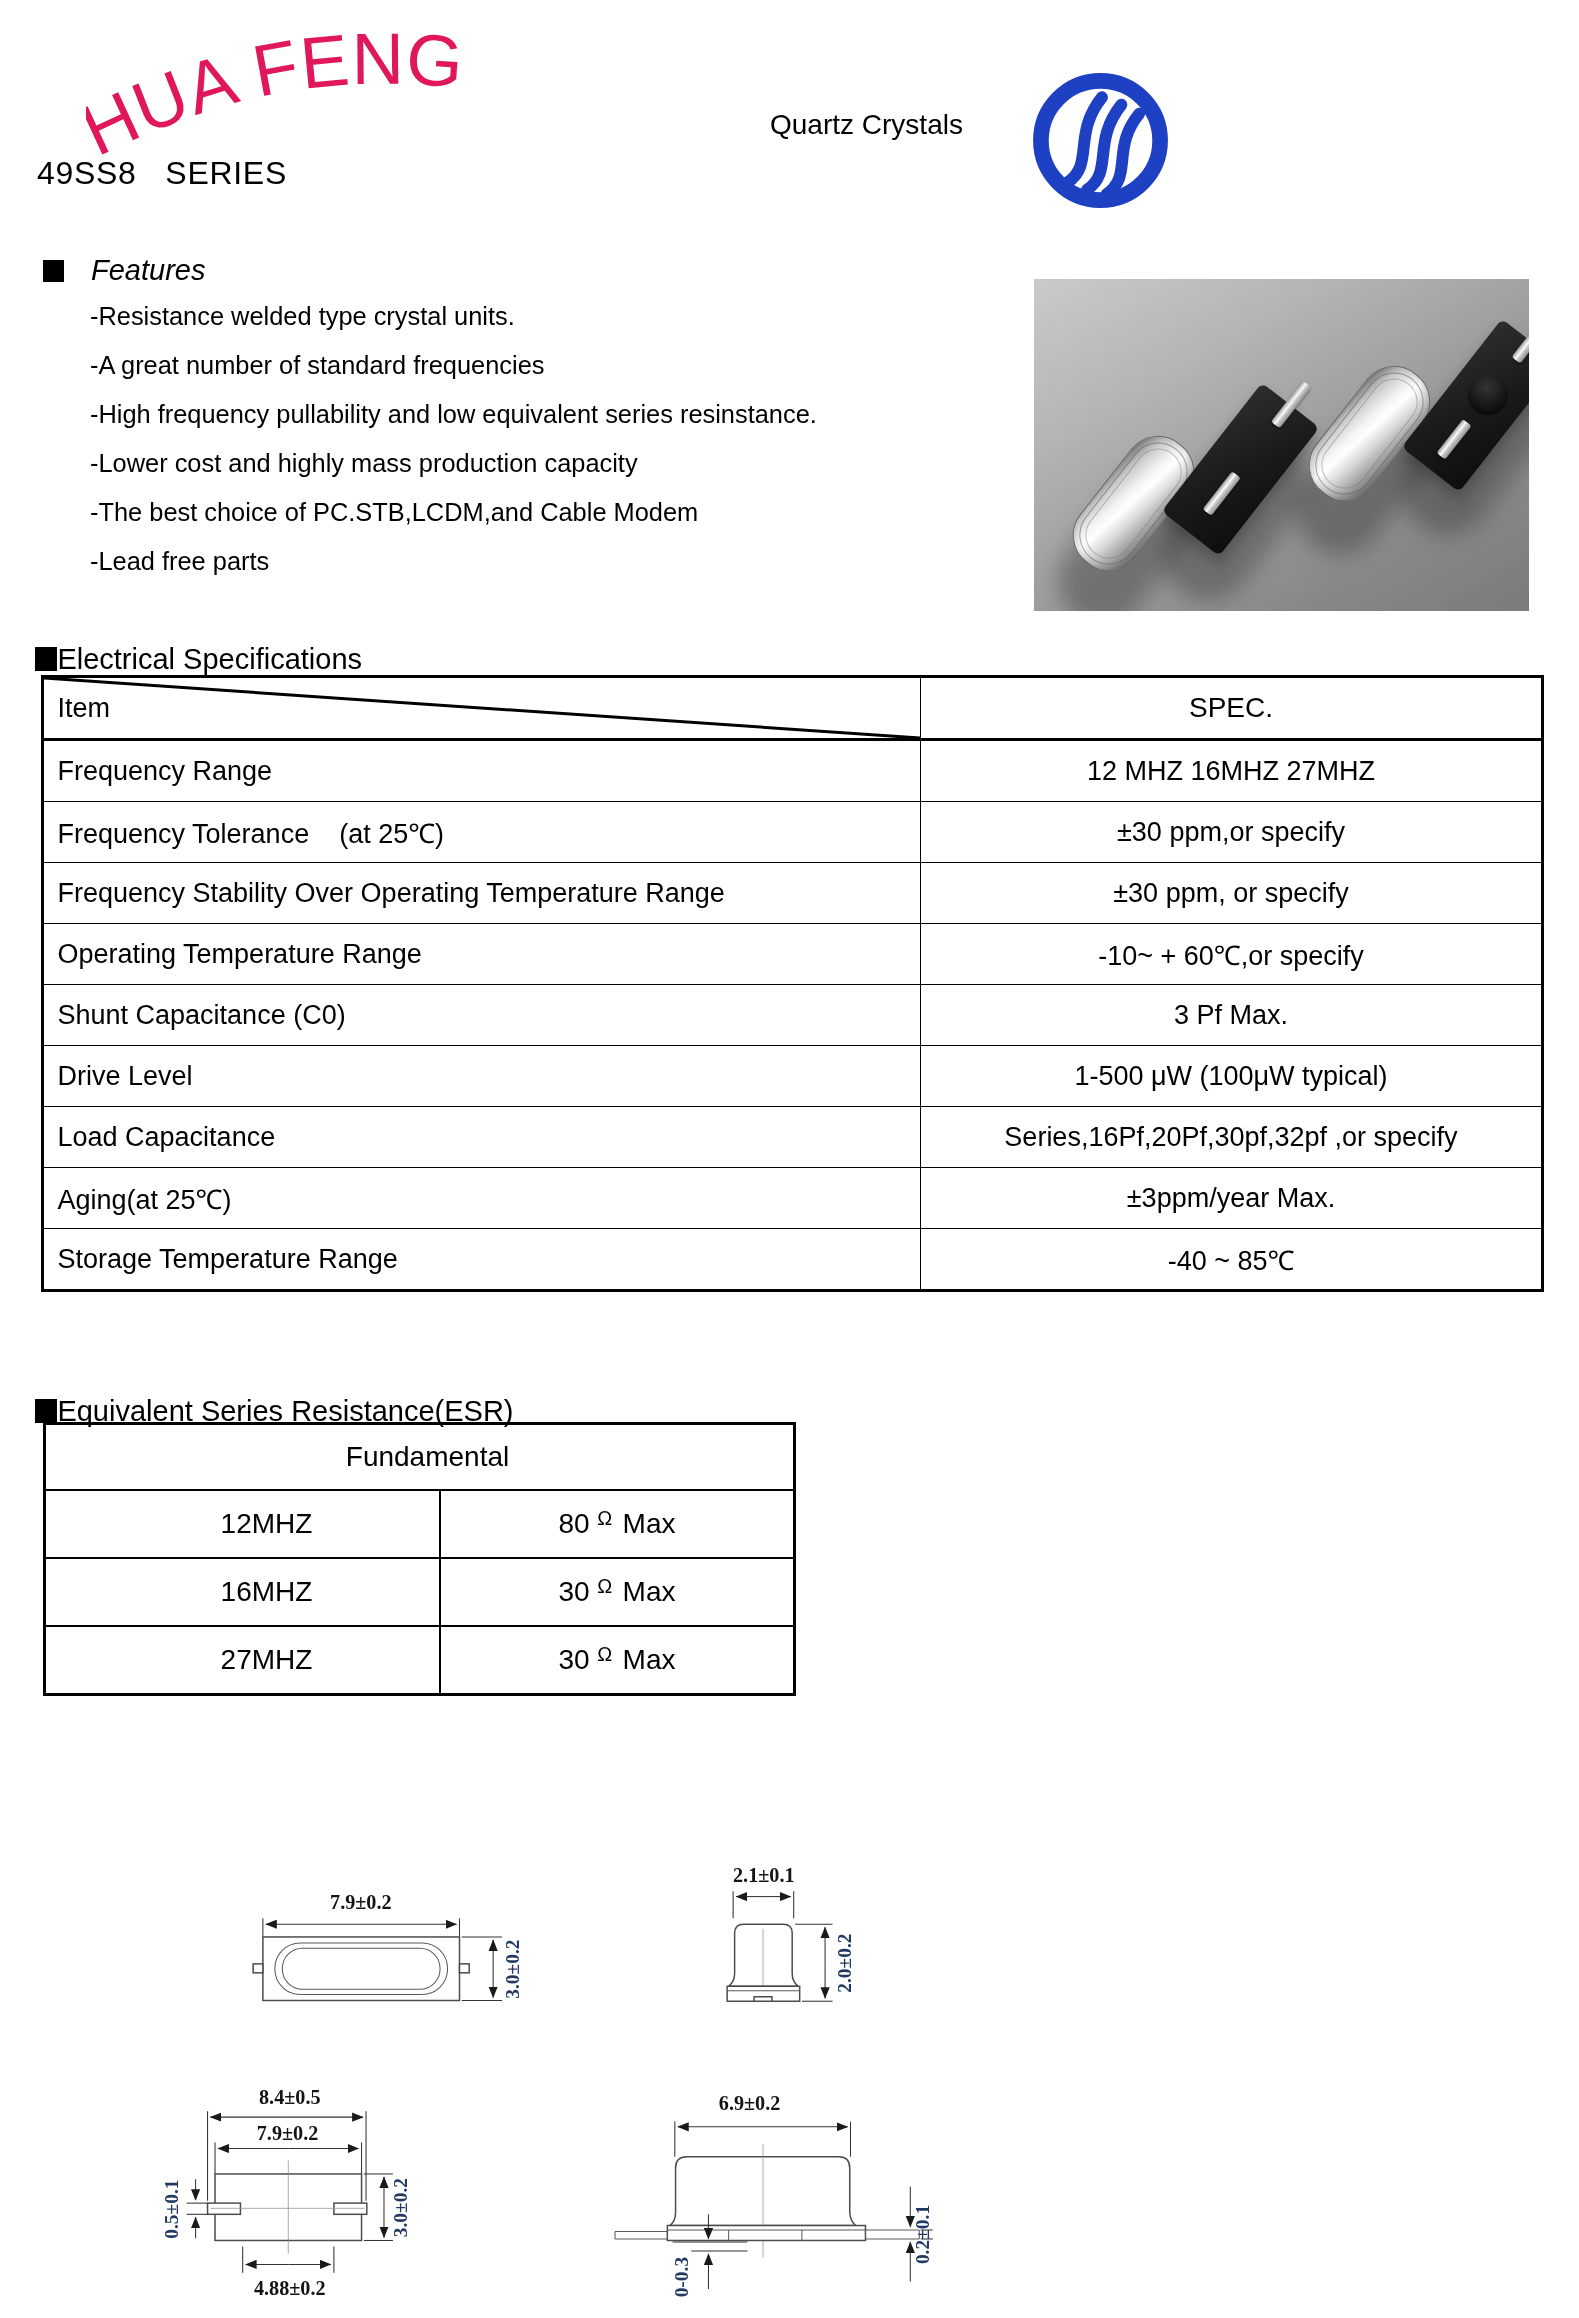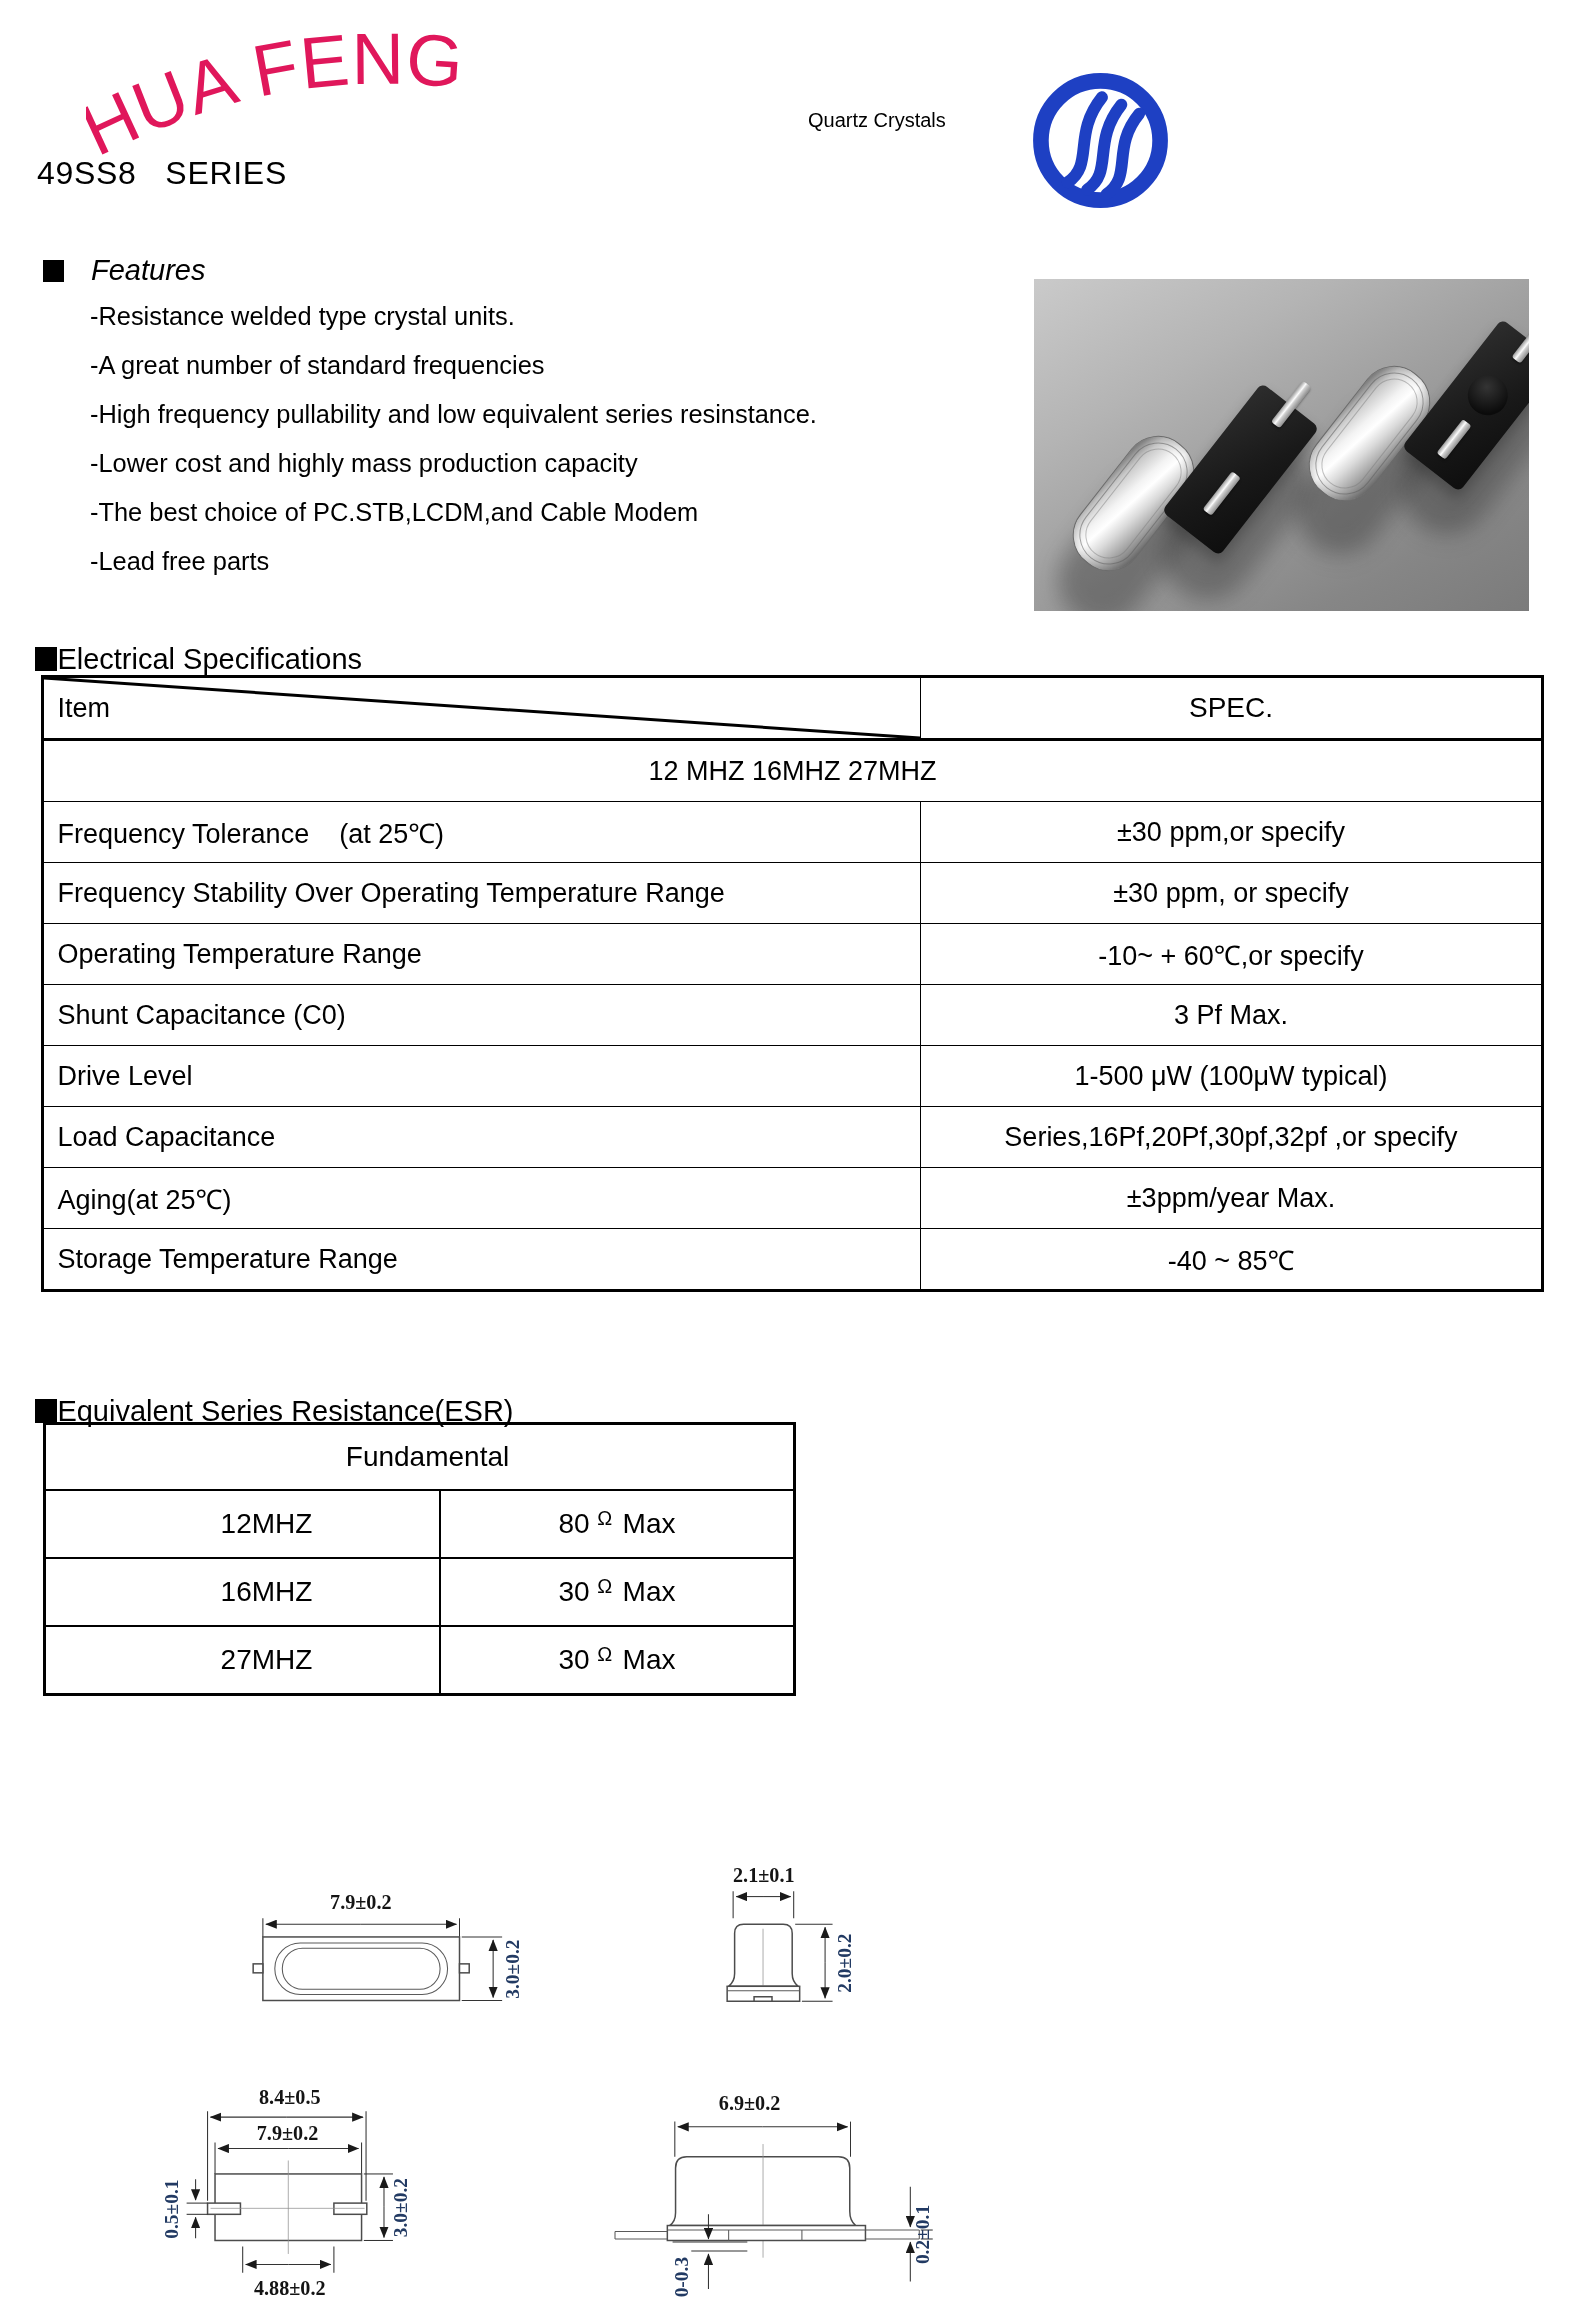--- a/index.html
+++ b/index.html
@@ -4,21 +4,21 @@
 <style>
   html,body{margin:0;padding:0;background:#e8e8e8;}
   .page{
     position:relative;width:1579px;height:2319px;background:#ffffff;
     font-family:"Liberation Sans",sans-serif;color:#000;overflow:hidden;
   }
   .abs{position:absolute;}
 
   
   .series{left:37px;top:155px;font-size:32px;white-space:pre;letter-spacing:0.7px;}
-  .subtitle{left:770px;top:109px;font-size:20px;margin-left:38px;}
+  .subtitle{left:770px;top:109px;font-size:28px;}
 
   
   .h-sq{display:inline-block;width:22.4px;height:24px;background:#000;vertical-align:-2.2px;}
   .sec-head{font-size:29px;font-weight:400;}
   .feat-head{left:43px;top:254px;font-style:italic;}
   .feat-head .h-sq{width:21px;height:22.4px;margin-right:27px;}
   .feat-list{left:90px;top:292px;font-size:25.4px;line-height:49px;}
 
   
   .photo{left:1034px;top:279px;width:495px;height:332px;overflow:hidden;
@@ -139,20 +139,21 @@
     <div class="srow hdr">
       <div class="c1">
         <svg class="diag" viewBox="0 0 100 100" preserveAspectRatio="none">
           <line x1="0" y1="0" x2="100" y2="100" stroke="#000" stroke-width="3" vector-effect="non-scaling-stroke"></line>
         </svg>
         <span>Item</span>
       </div>
       <div class="c2">SPEC.</div>
     </div>
     <div class="srow">
+      <div class="c1">Frequency Range</div>
       <div class="c2">12 MHZ 16MHZ 27MHZ</div>
     </div>
     <div class="srow">
       <div class="c1">Frequency Tolerance    (at 25℃)</div>
       <div class="c2">±30 ppm,or specify</div>
     </div>
     <div class="srow">
       <div class="c1">Frequency Stability Over Operating Temperature Range</div>
       <div class="c2">±30 ppm, or specify</div>
     </div>

